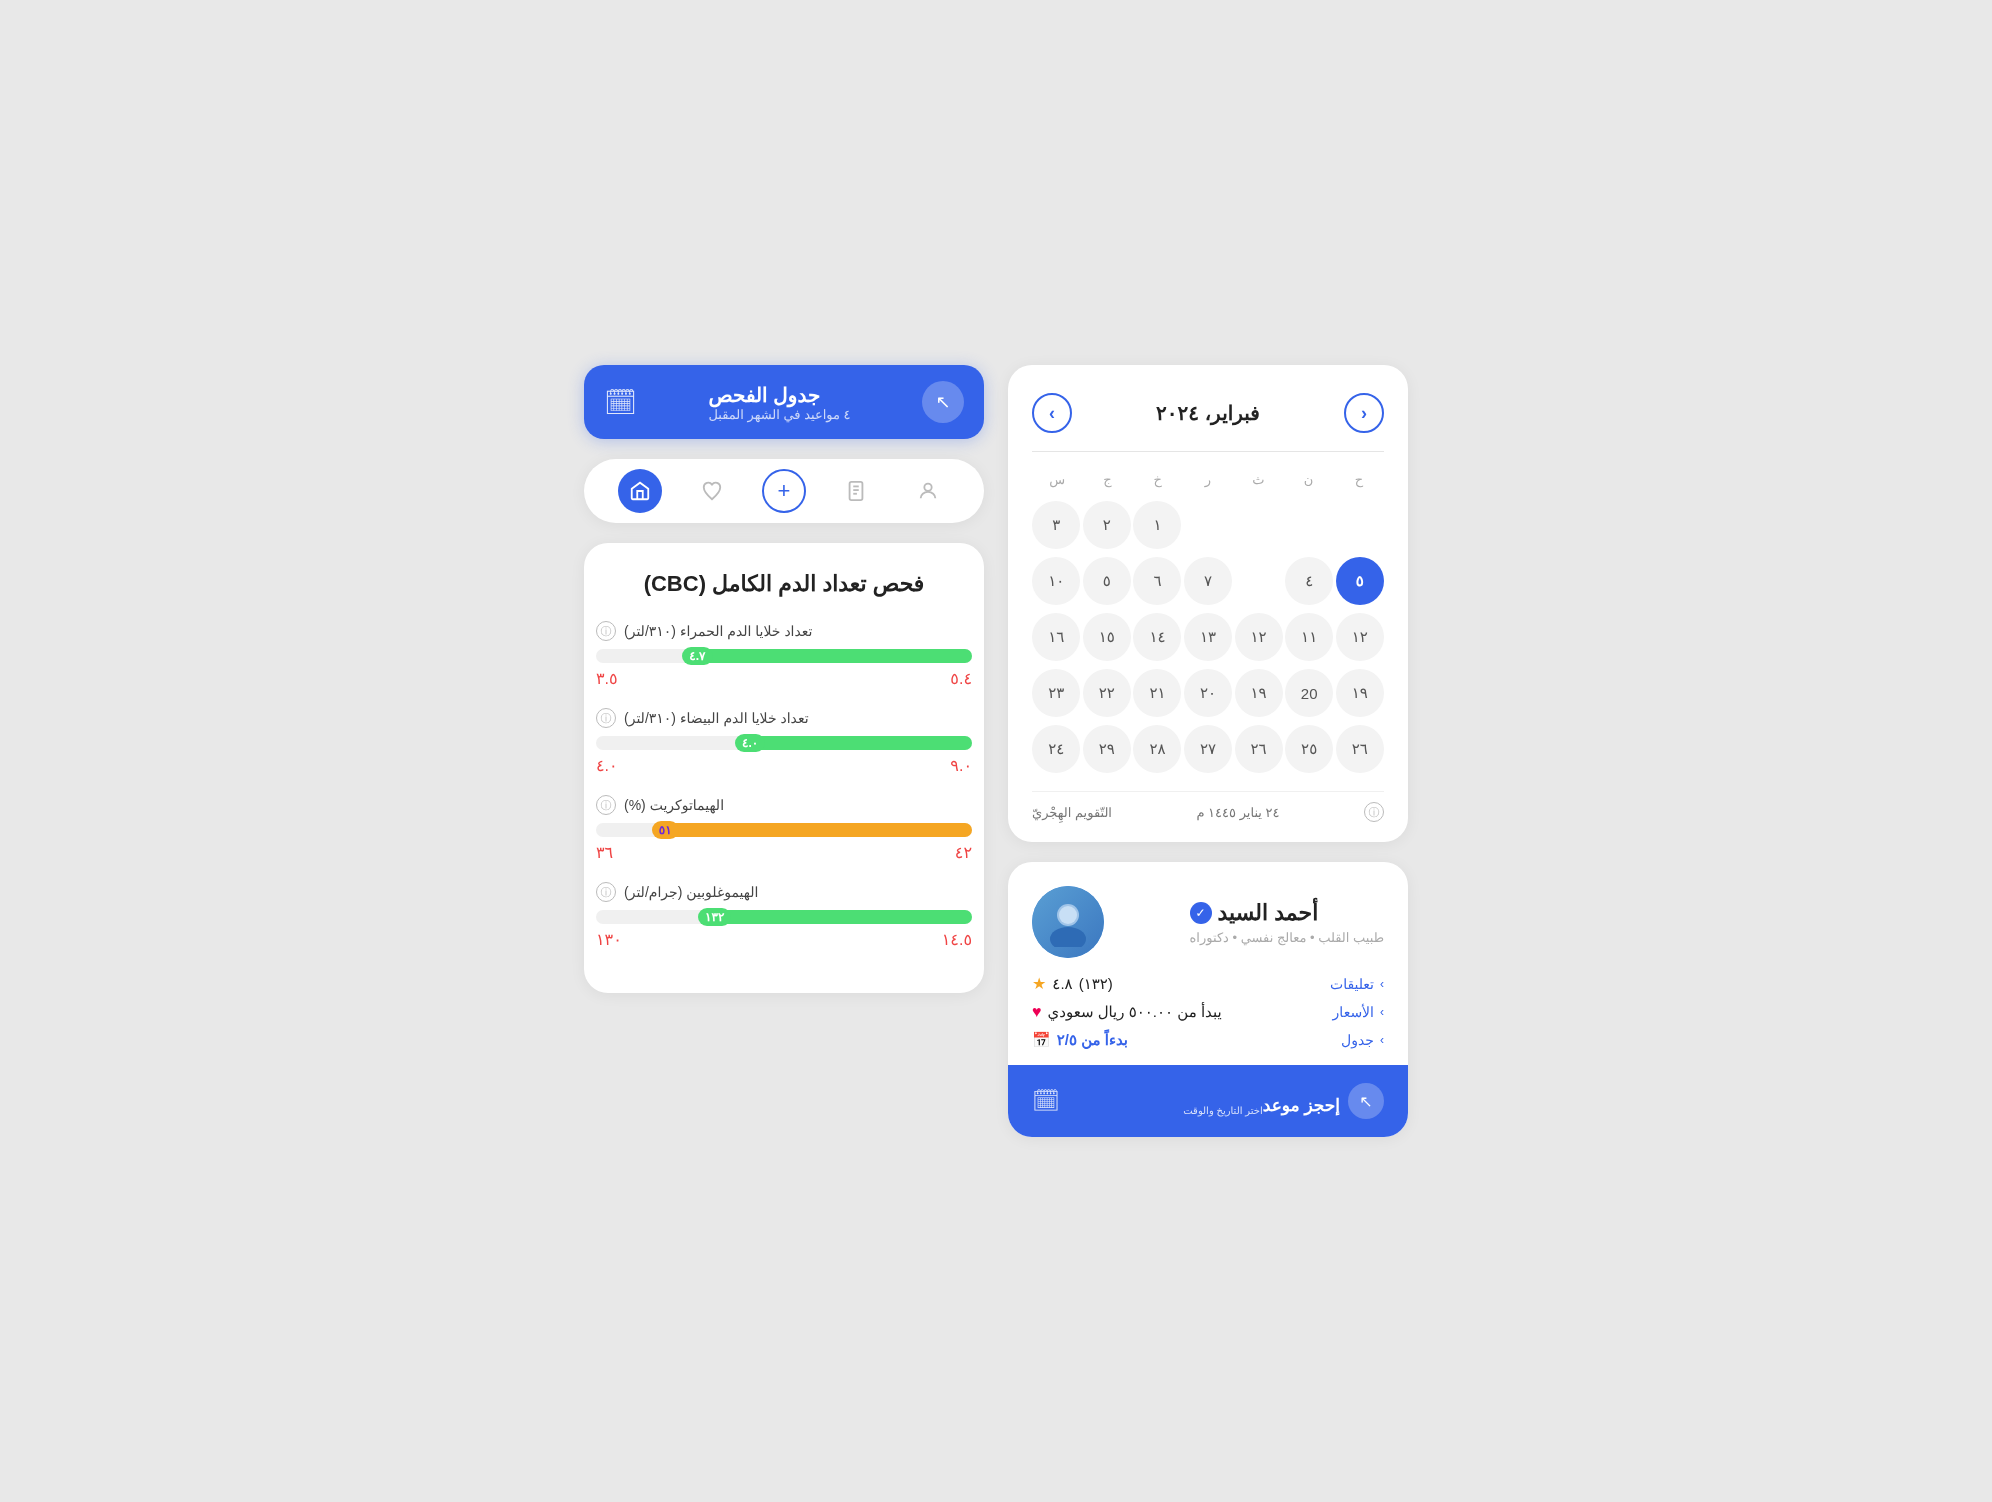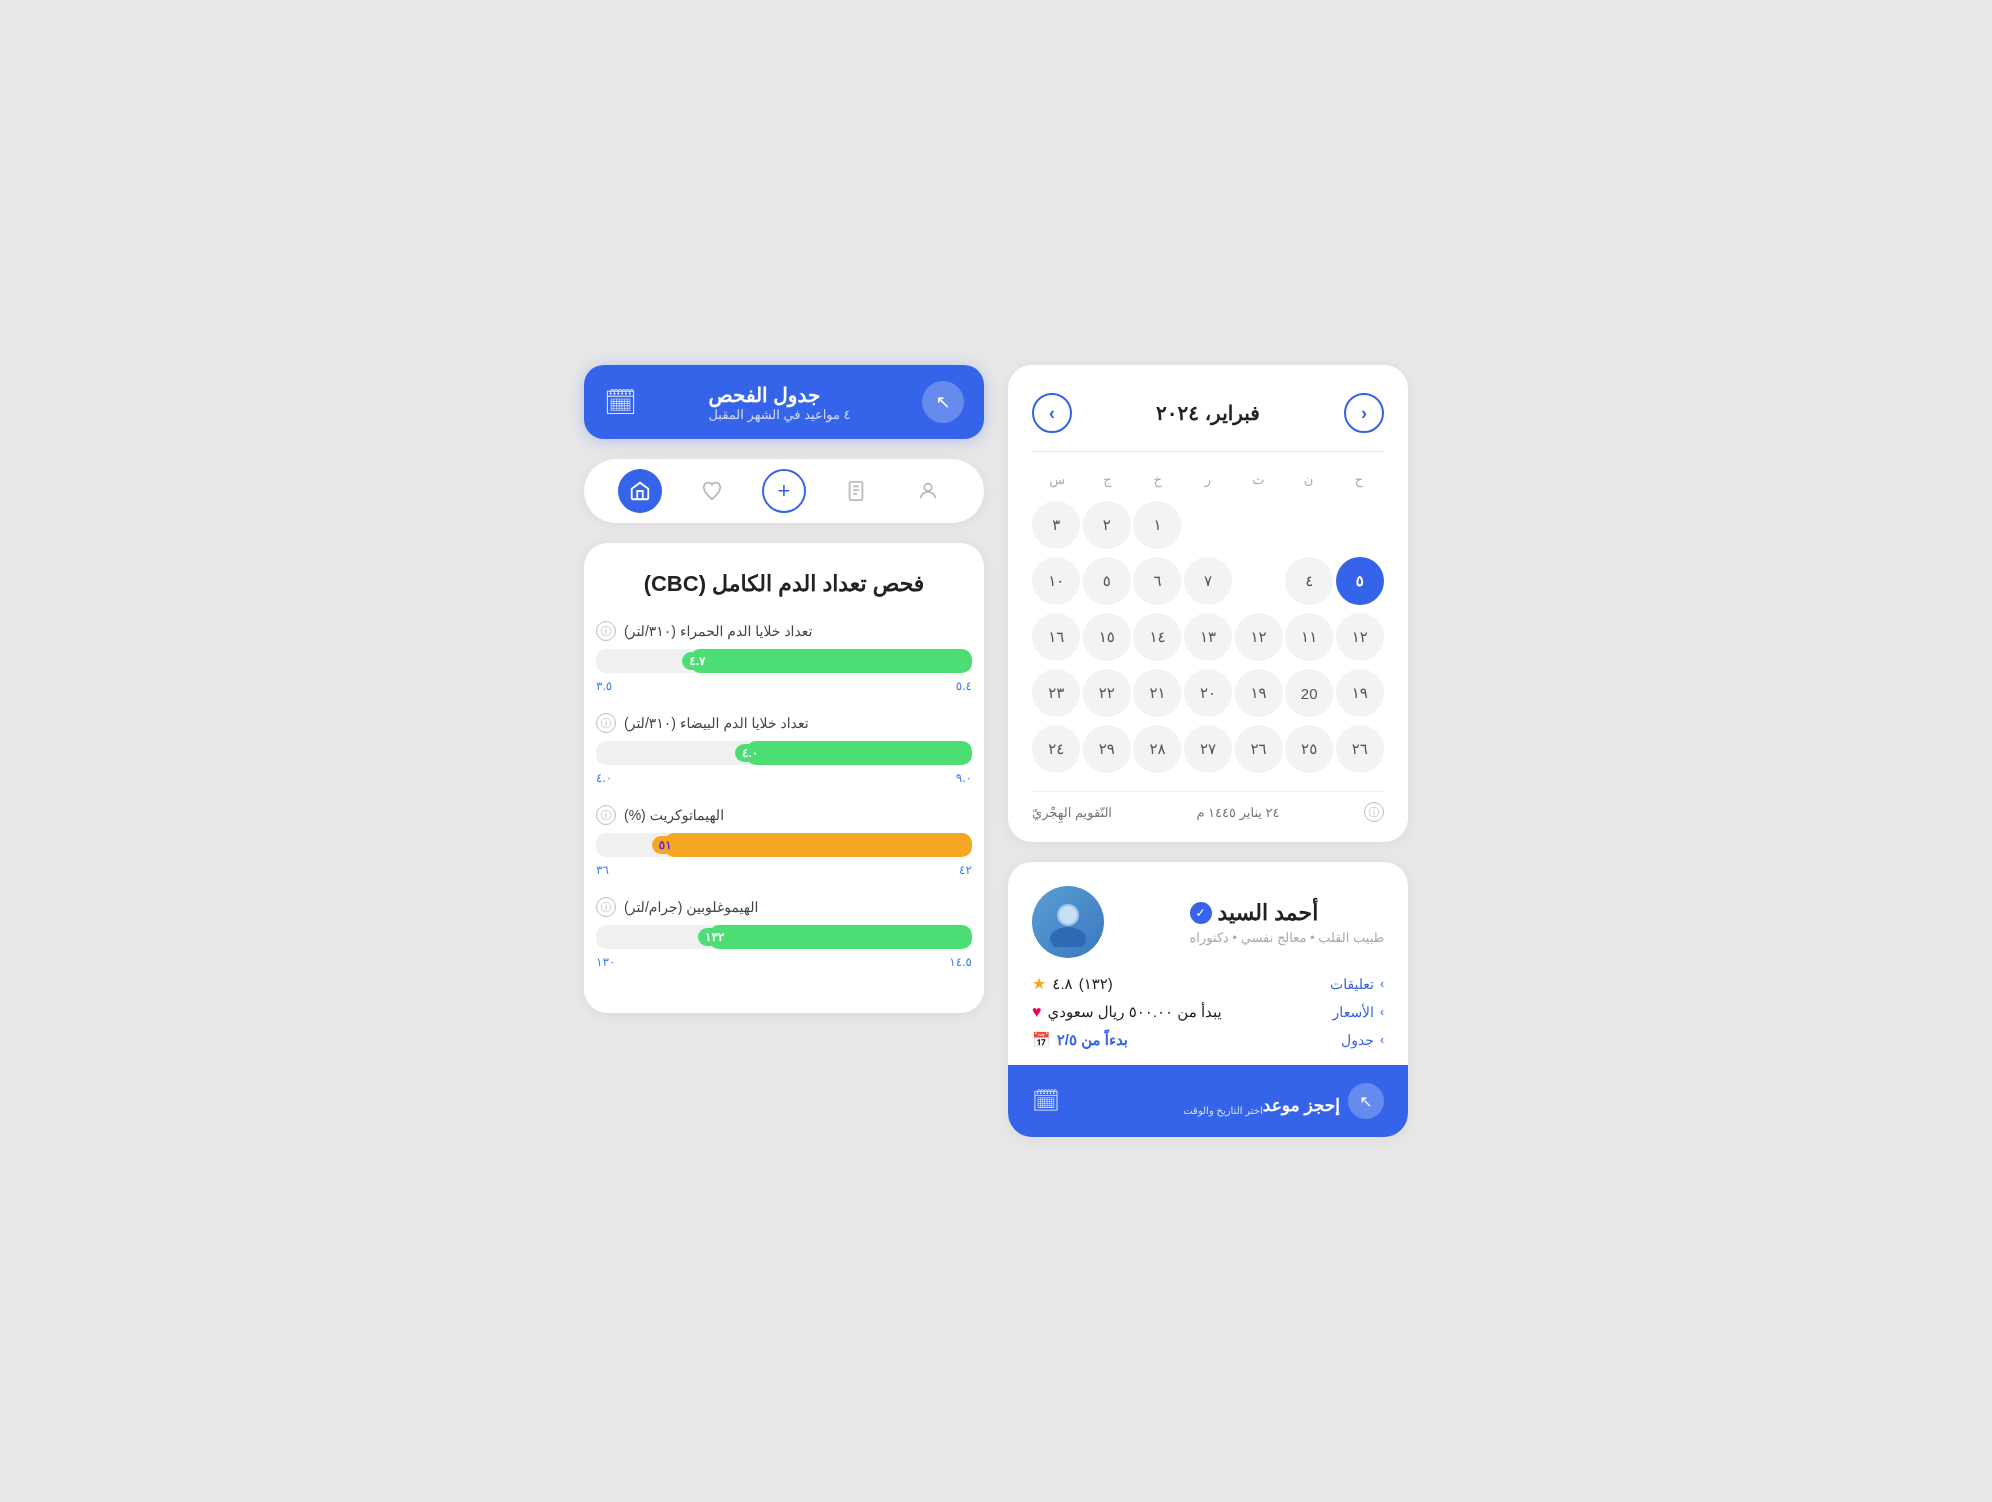--- a/index.html
+++ b/index.html
@@ -379,42 +379,42 @@
       font-size: 11px;
       color: #bbb;
       cursor: pointer;
       flex-shrink: 0;
     }
     .progress-container {
       position: relative;
       margin-bottom: 6px;
     }
     .progress-track {
-      height: 24px;
+      height: 14px;
       background: #f0f0f0;
       border-radius: 10px;
       overflow: visible;
       position: relative;
     }
     .progress-fill {
       height: 100%;
       border-radius: 10px;
       position: absolute;
       right: 0;
     }
     .progress-fill.green { background: #4cde74; }
     .progress-fill.orange { background: #f5a623; }
     .progress-labels {
       display: flex;
       justify-content: space-between;
       margin-top: 4px;
     }
     .progress-label {
-      font-size: 12px;
-      color: #3b82f6;
+      font-size: 16px;
+      color: #ef4444;
     }
     .progress-badge {
       position: absolute;
       top: 50%;
       transform: translateY(-50%);
       padding: 2px 7px;
       border-radius: 12px;
       font-size: 12px;
       font-weight: 700;
       color: #fff;

